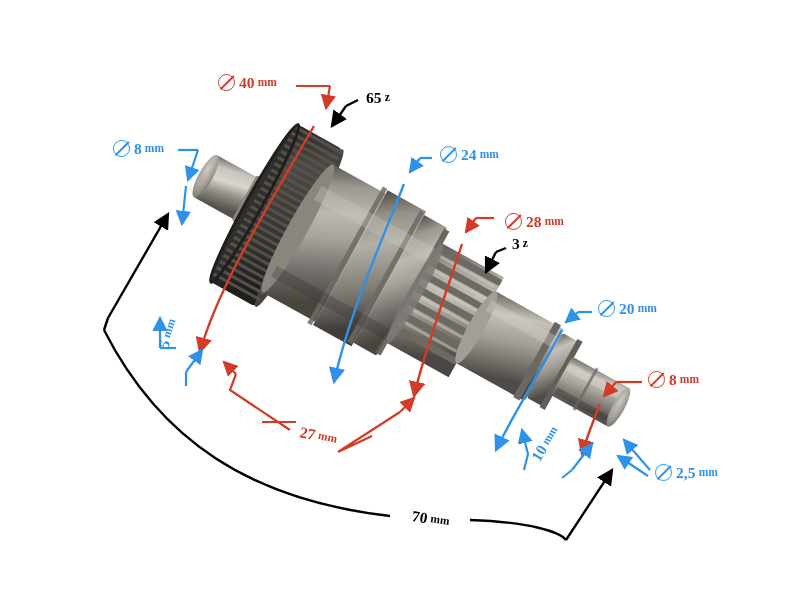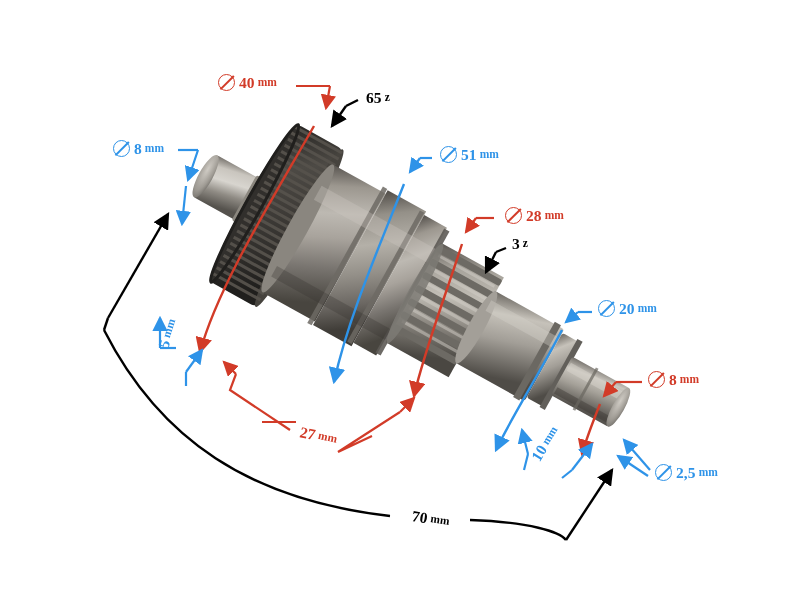--- a/index.html
+++ b/index.html
@@ -338,25 +338,25 @@
   </div>
 
   <div class="label blue" style="left:113px; top:140px;">
     <span class="dia blue"></span>
     <span class="num">8</span>
     <span class="unit">mm</span>
   </div>
 
   <div class="label blue" style="left:440px; top:146px;">
     <span class="dia blue"></span>
-    <span class="num">51</span>
-    <span class="unit">mm</span>
-  </div>
-
-  <div class="label red" style="left:505px; top:207px;justify-content:center;">
+    <span class="num">24</span>
+    <span class="unit">mm</span>
+  </div>
+
+  <div class="label red" style="left:505px; top:213px;justify-content:center;">
     <span class="dia red"></span>
     <span class="num">28</span>
     <span class="unit">mm</span>
   </div>
 
   <div class="label black" style="left:512px; top:236px;">
     <span class="num">3</span>
     <span class="unit">z</span>
   </div>
 

